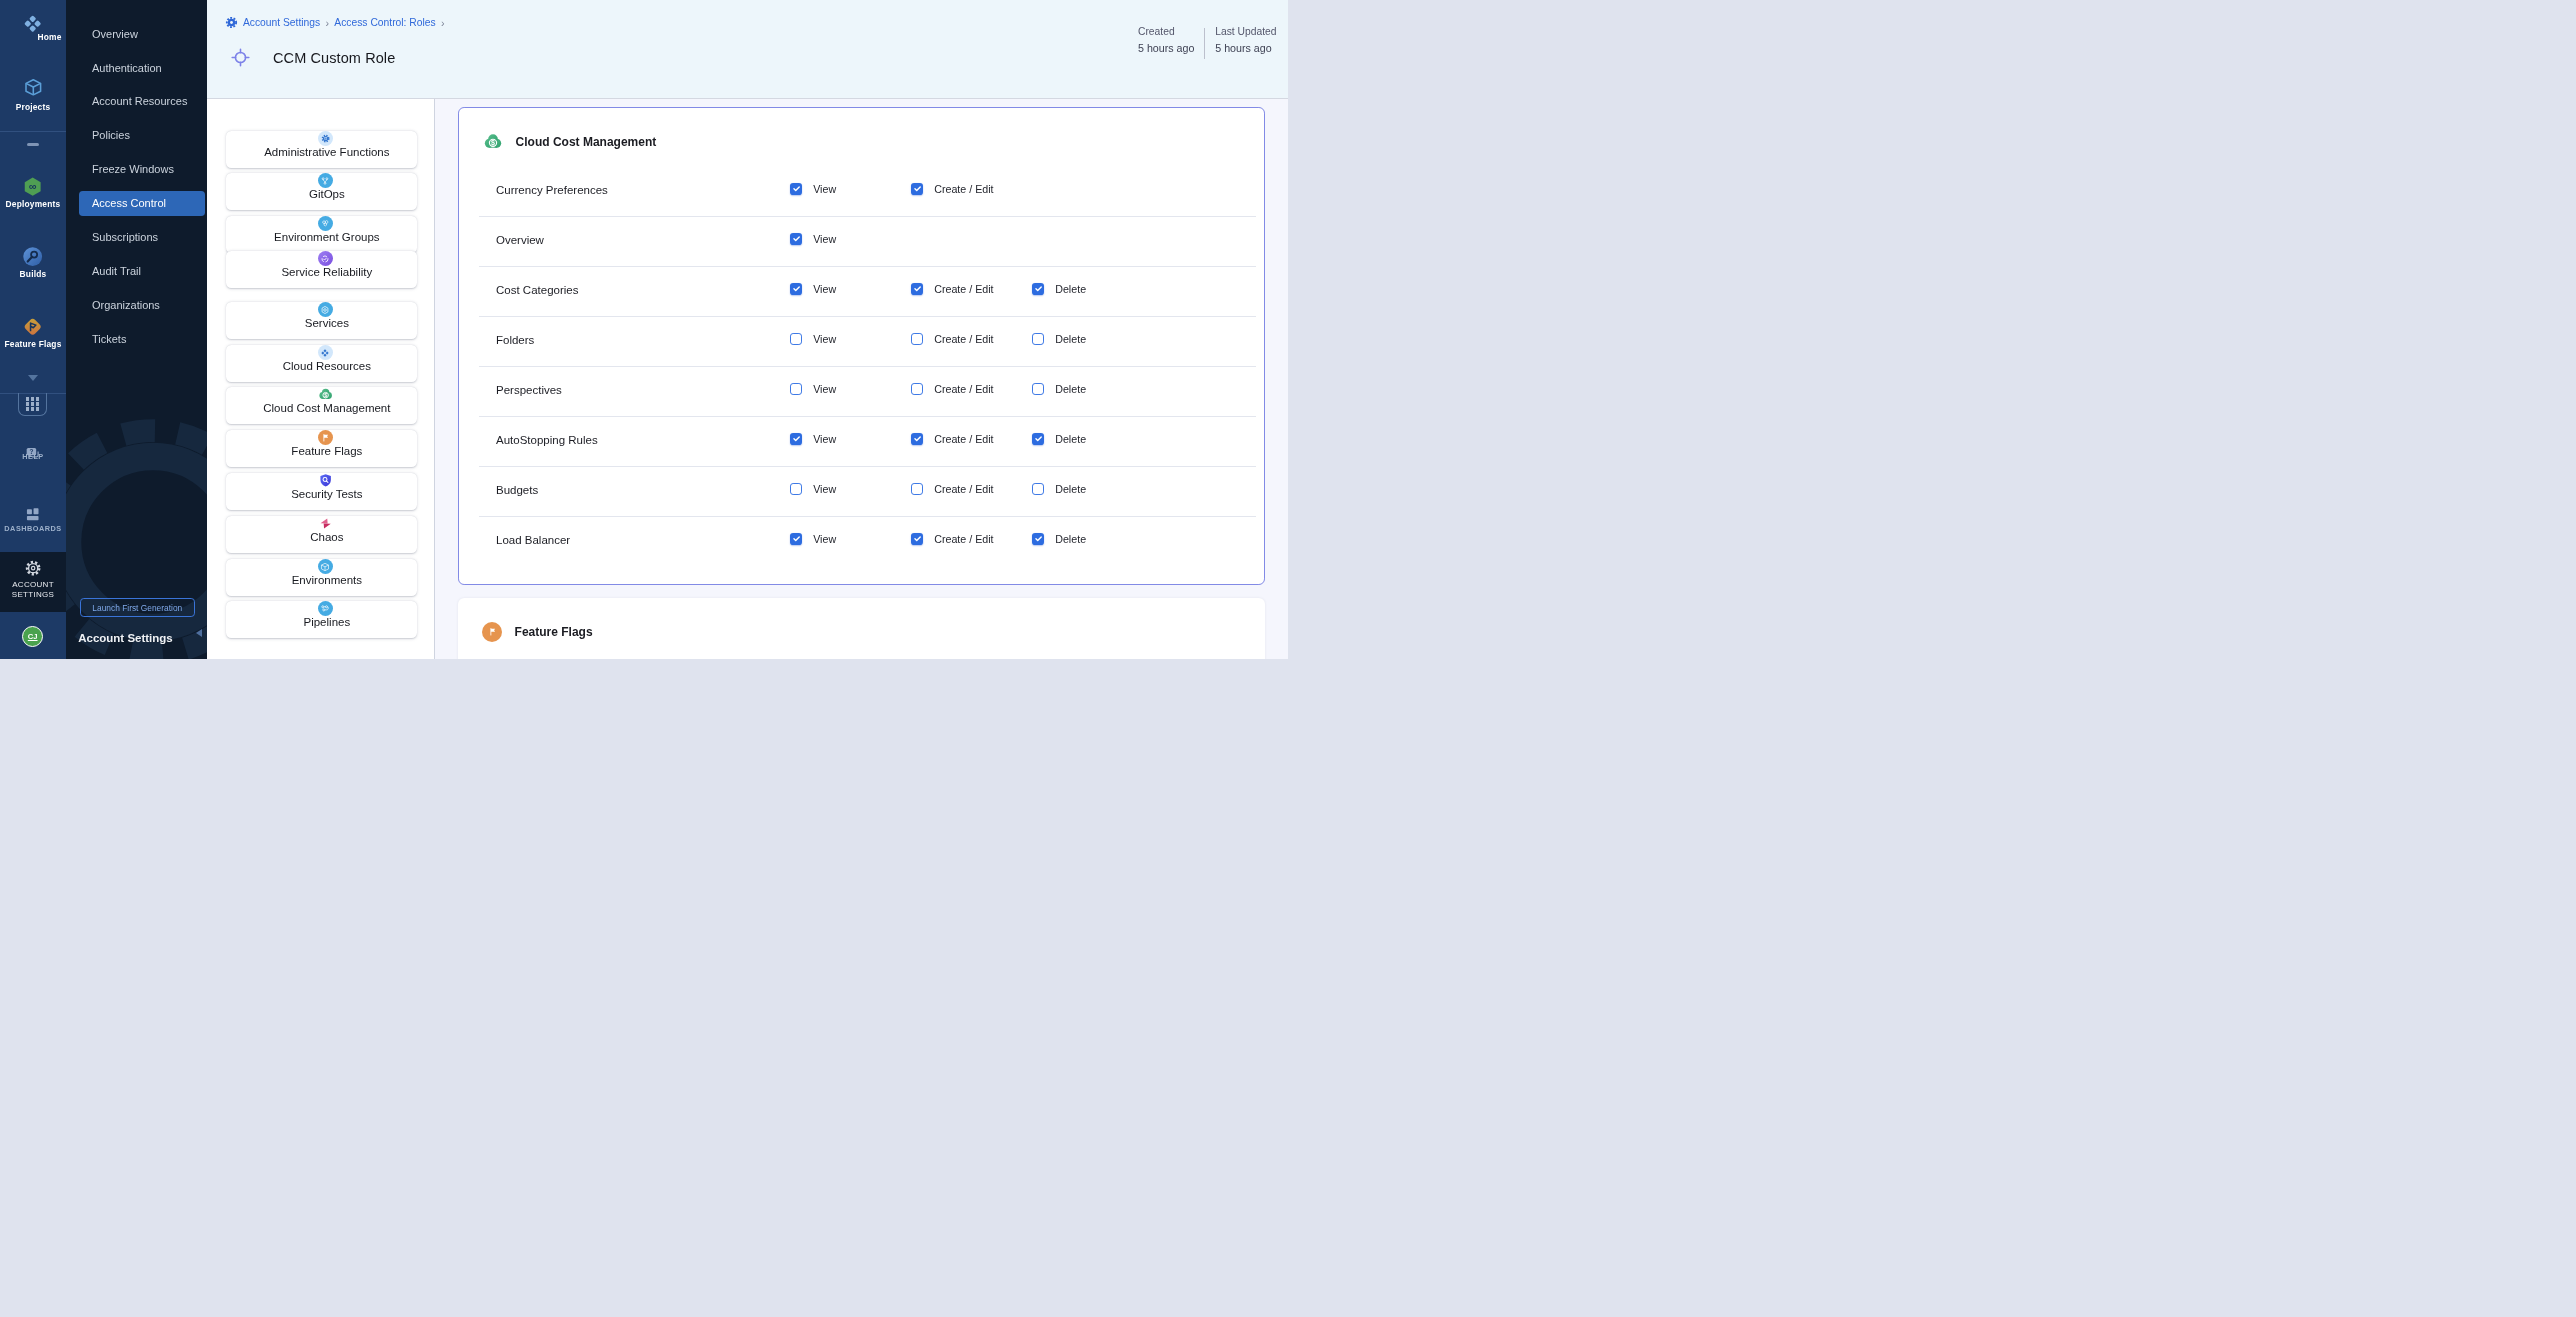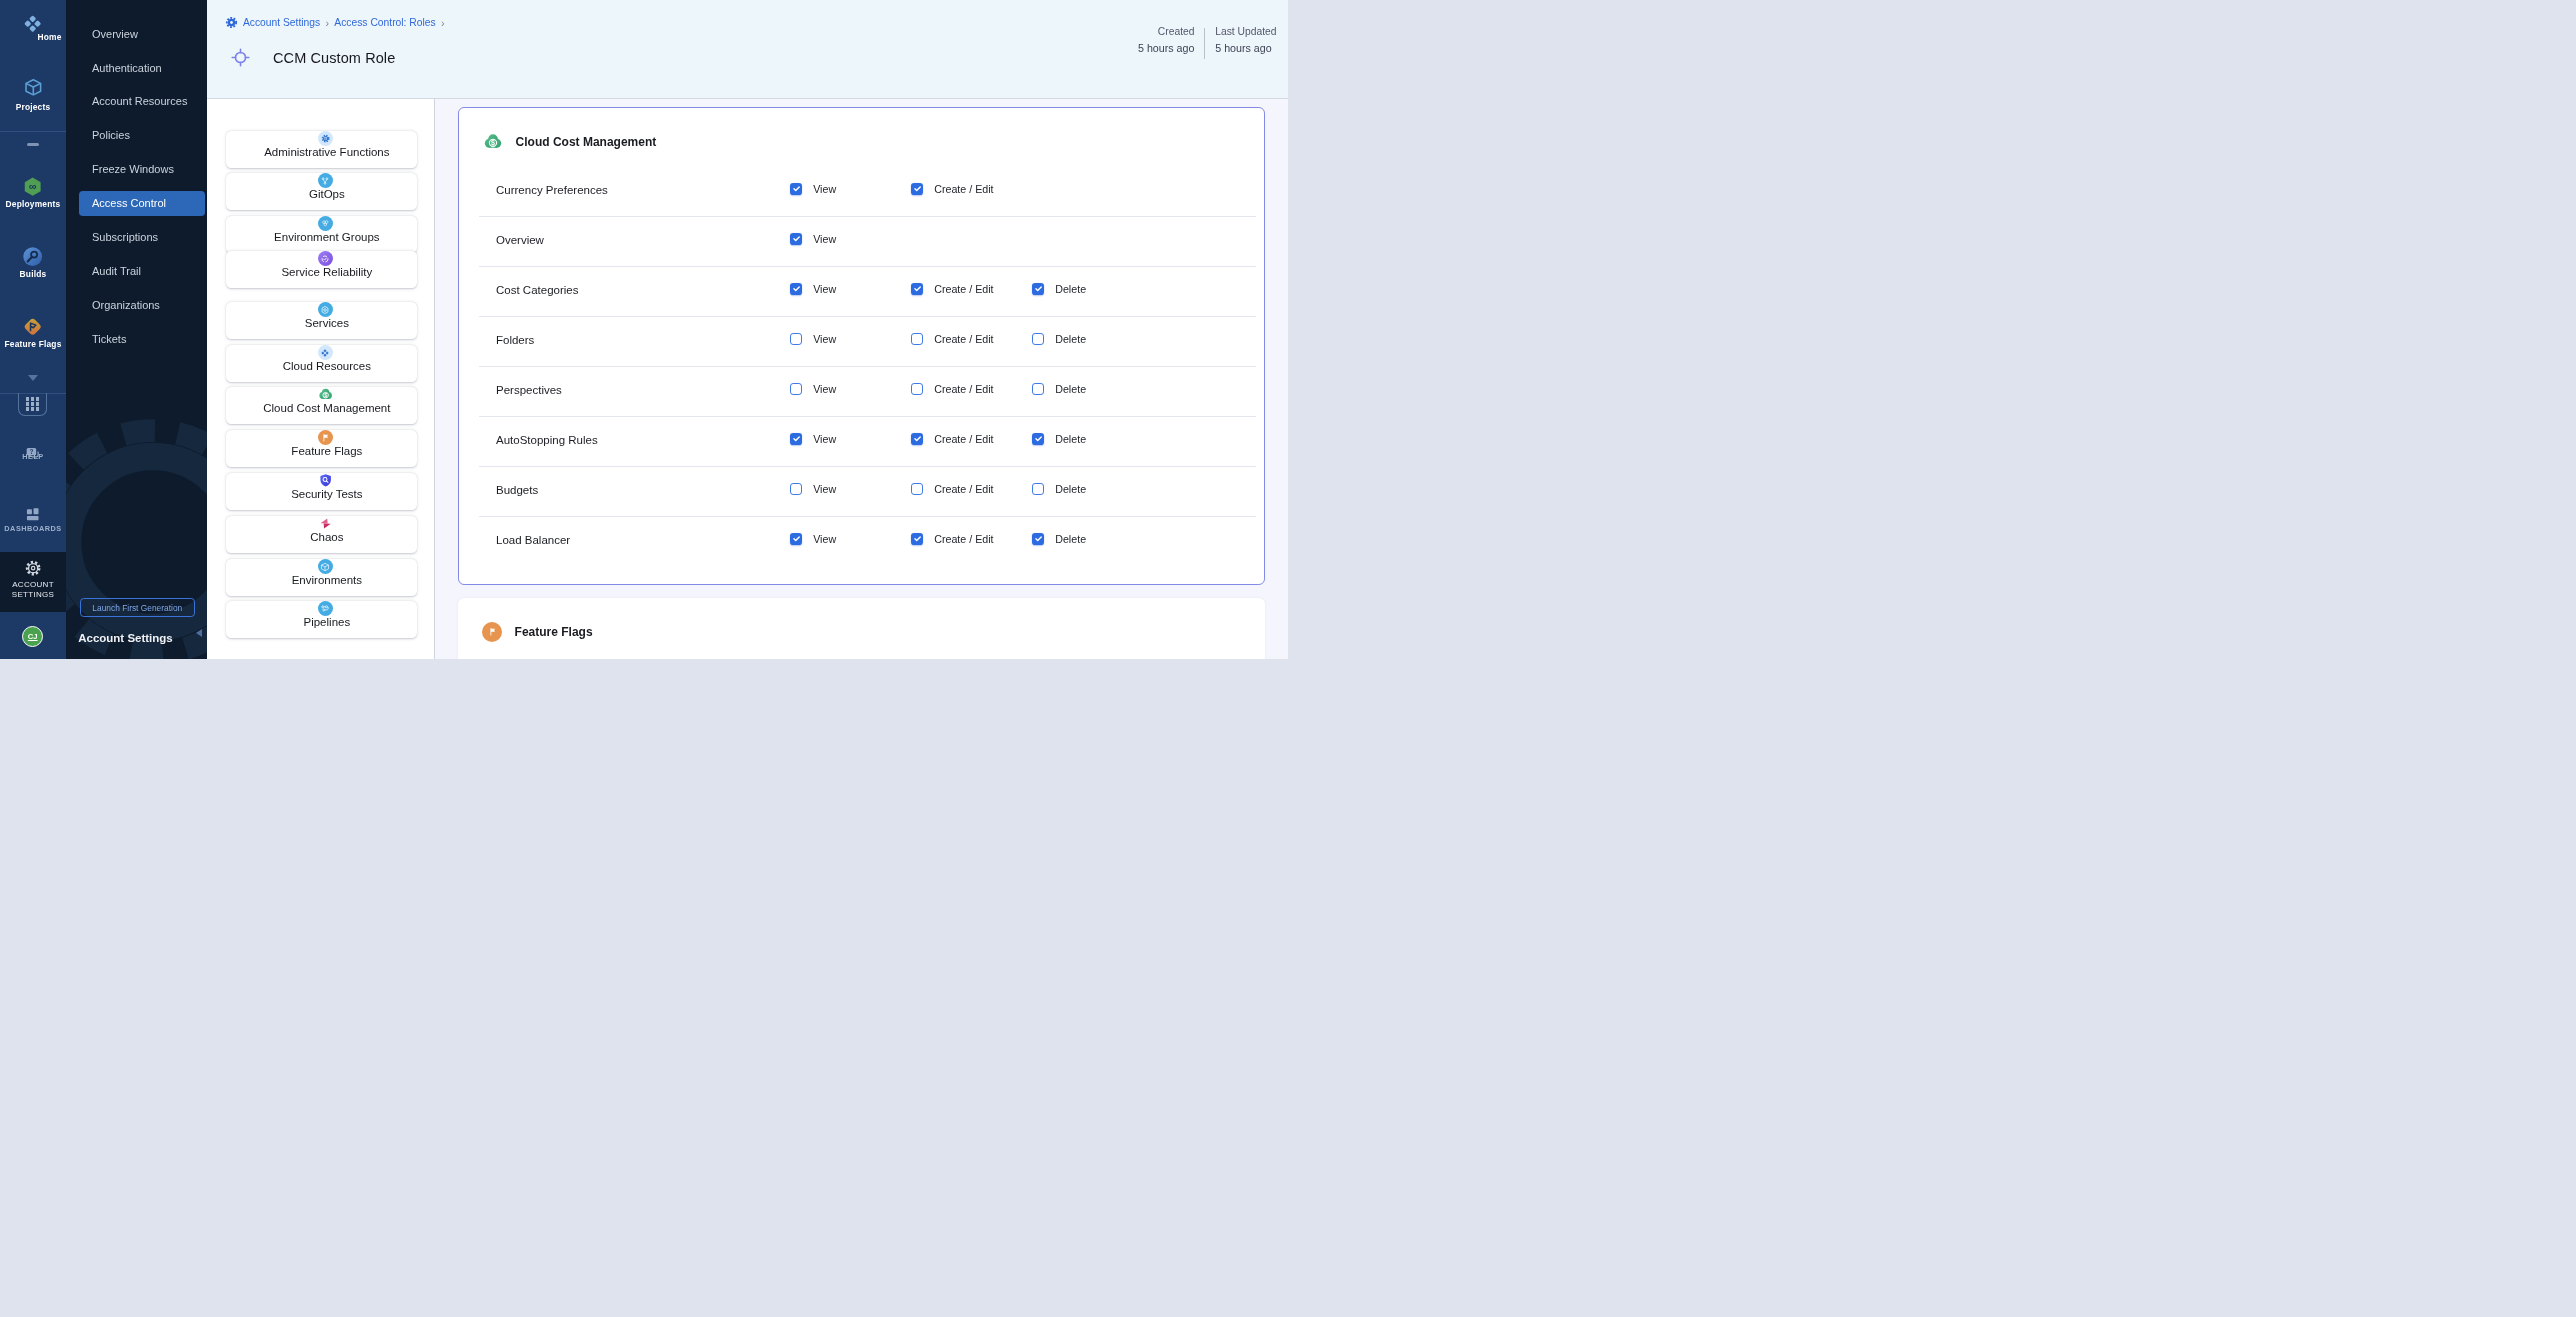--- a/index.html
+++ b/index.html
@@ -35,21 +35,21 @@
   .collapse { position:absolute; left:130px; top:629px; width:0; height:0; border-top:4.6px solid transparent; border-bottom:4.6px solid transparent; border-right:6.1px solid #4f6f9e; cursor:pointer; }
 
   
   .pagehead { position:absolute; left:207px; top:0; width:1081px; height:99px; background:#edf6fb; border-bottom:0.8px solid #d4d8e1; z-index:3; }
   .crumbs { position:absolute; left:17.6px; top:16px; height:13.8px; display:flex; align-items:center; gap:5.3px; }
   .crumbs a { color:#3069da; font-size:10.3px; text-decoration:none; cursor:pointer; }
   .crumbs .sep { color:#7c8396; font-size:10.7px; }
   .titlerow { position:absolute; left:24px; top:48px; display:flex; align-items:center; gap:23px; }
   .pagetitle { font-size:14.5px; font-weight:500; color:#17181d; letter-spacing:0.1px; }
   .meta { position:absolute; left:931px; top:26px; display:flex; }
-  .meta .mcol .mlab { font-size:10.3px; color:#54566b; margin-bottom:4.6px;text-align:right; }
+  .meta .mcol .mlab { font-size:10.3px; color:#54566b; margin-bottom:4.6px; }
   .meta .mcol .mval { font-size:10.7px; color:#3f4254; }
   .meta .mdiv { width:0.8px; background:#bcc0cd; margin:1.5px 10px 0 10px; height:31px; }
 
   
   .rescol { position:absolute; left:207px; top:99px; width:228px; height:560px; background:#ffffff; border-right:0.8px solid #cfd4e0; z-index:2; }
   .rescard { position:absolute; left:19px; width:191px; height:37px; background:#fff; border-radius:5.3px;
              box-shadow:0 0.8px 1.5px rgba(40,50,80,.18), 0 0.8px 3.8px rgba(40,50,80,.10); display:flex; align-items:center; cursor:pointer;flex-direction:column; }
   .rescard .licon { margin-left:7.6px; width:15.3px; height:15.3px; border-radius:50%; flex:0 0 15.3px; display:flex; align-items:center; justify-content:center; }
   .rescard .rlabel { margin-left:10.7px; font-size:11.5px; color:#181a20; }
 

